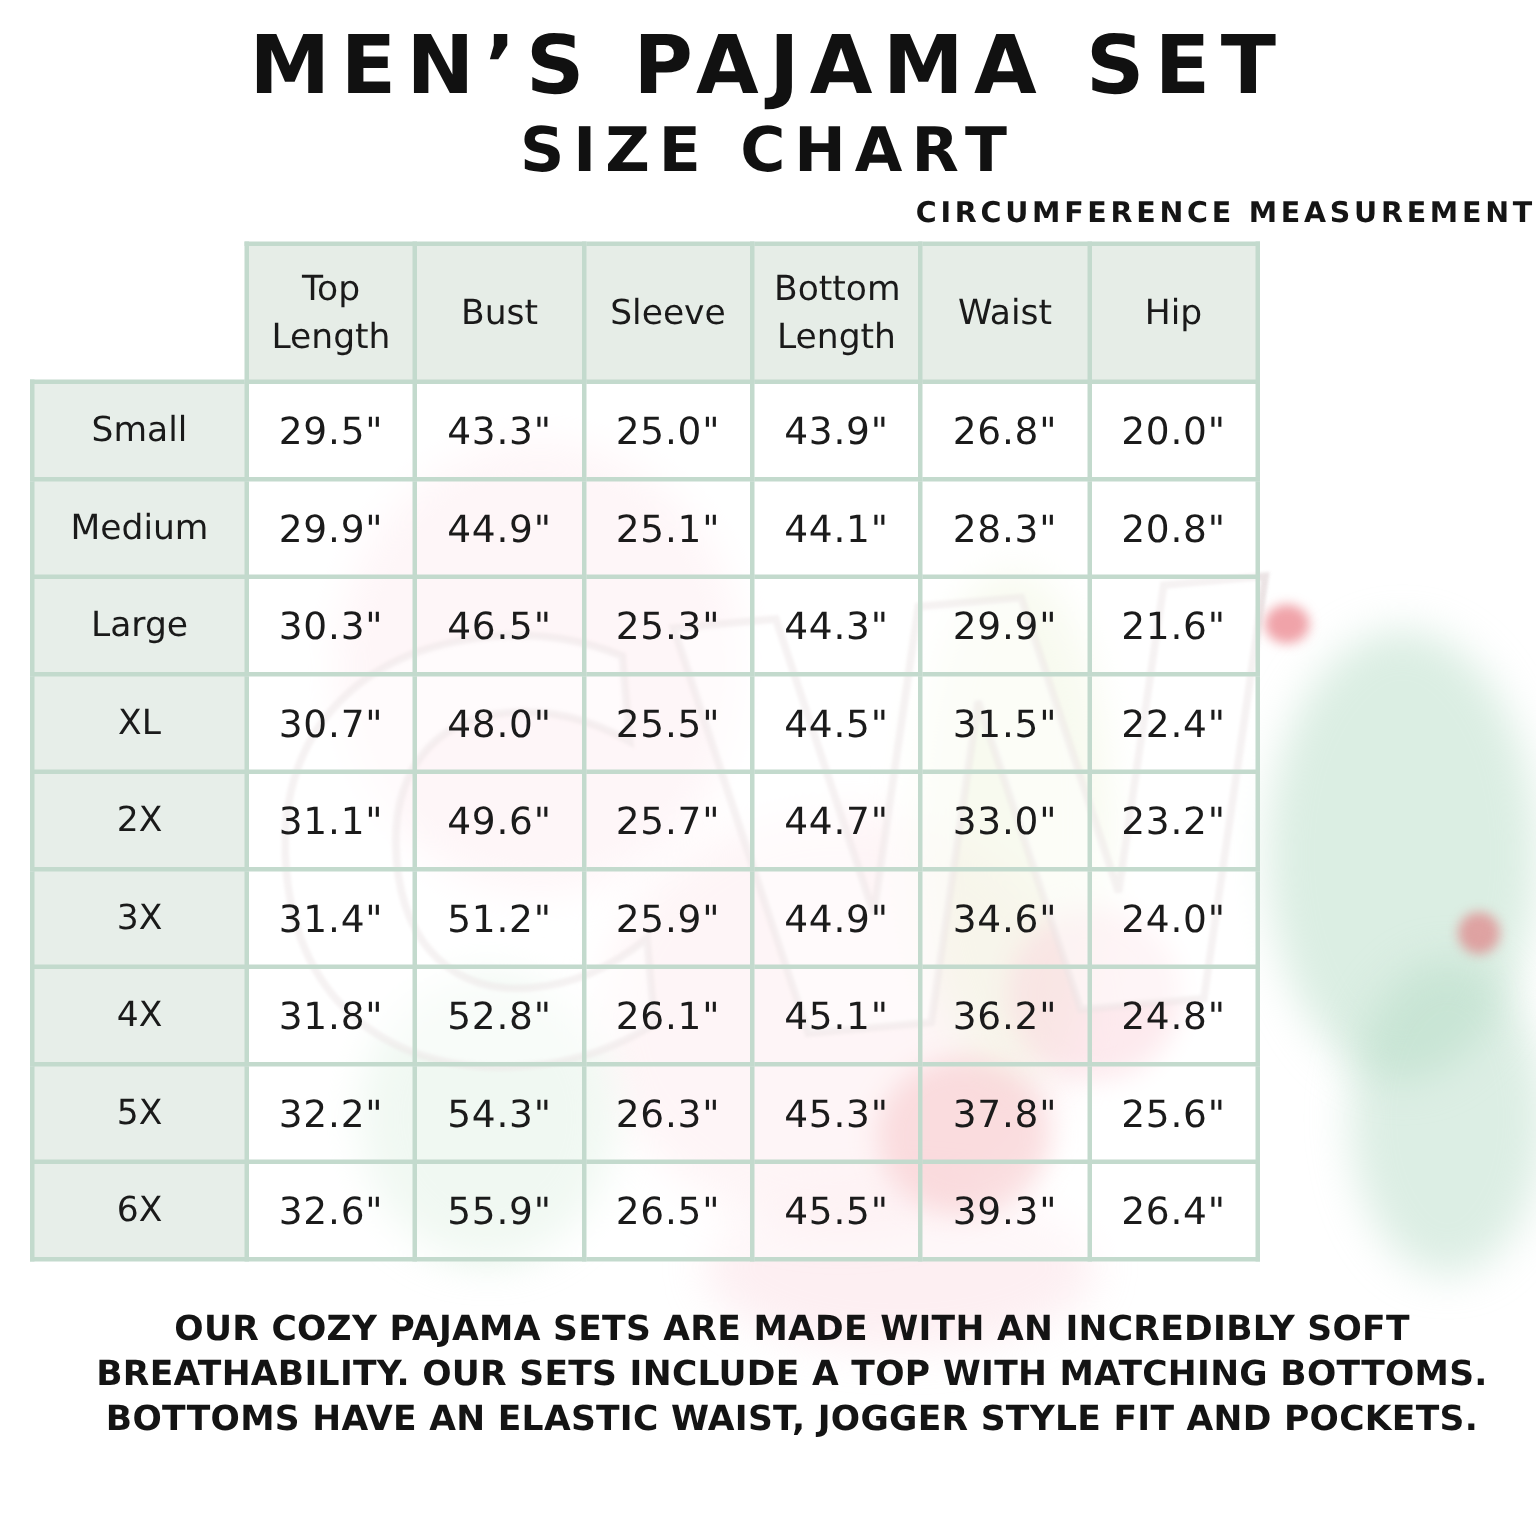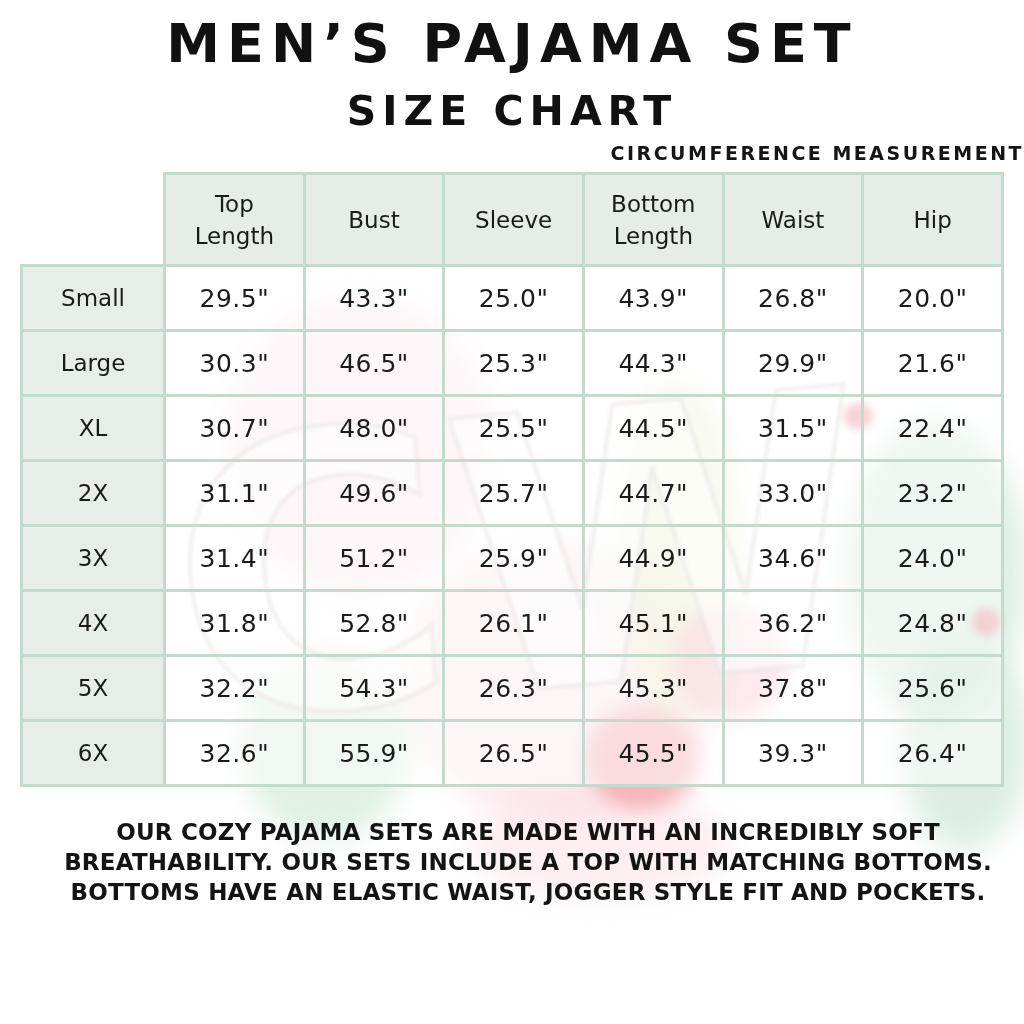--- a/index.html
+++ b/index.html
@@ -22,24 +22,24 @@
   .b-flpink { left:672px; top:605px; width:115px; height:115px; background:rgba(246,168,184,0.50); filter:blur(9px); }
   .b-dot1   { left:843px; top:403px; width:30px; height:26px; background:rgba(228,88,98,0.55); filter:blur(4px); }
   .b-dot2   { left:972px; top:608px; width:28px; height:28px; background:rgba(228,88,98,0.50); filter:blur(4px); }
   .wm-letters { position:absolute; left:150px; top:320px; transform:rotate(-5deg); transform-origin:50% 50%; opacity:0.85; filter:blur(1px); }
   .wm-letters text { font-family:"DejaVu Sans",sans-serif; font-size:380px; font-weight:700;
                      fill:rgba(255,255,255,0.60); stroke:rgba(214,196,198,0.55); stroke-width:5px; }
 
   
   .content { position:relative; z-index:1; }
   .title    { text-align:center; padding-top:13px; font-size:54px; font-weight:700; letter-spacing:7px; line-height:1.15; color:#111; }
-  .subtitle { text-align:center; font-size:41px; font-weight:700; letter-spacing:6px; line-height:1.1; margin-top:14px; color:#111; }
+  .subtitle { text-align:center; font-size:41px; font-weight:700; letter-spacing:6px; line-height:1.1; margin-top:3px; color:#111; }
   .tagline  { text-align:right; font-size:19px; font-weight:700; letter-spacing:2.5px; margin-top:8px; color:#151515; }
 
-  table.size-table { border-collapse:collapse; table-layout:fixed; width:984px; margin:8px 0 0 20px; }
+  table.size-table { border-collapse:collapse; table-layout:fixed; width:820px; margin:8px 0 0 20px; }
   .size-table th, .size-table td { border:3px solid var(--border-color,#c3dacd); text-align:center; vertical-align:middle; font-weight:400; }
   .size-table th.corner { border:none; background:transparent; }
   .size-table thead th.colhead { background:var(--header-bg,#e6ede7); height:92px; font-size:23px; line-height:1.4; padding:0 13px; }
   .size-table tbody th.rowlabel { background:var(--label-bg,#e7eee9); font-size:23px; }
   .size-table tbody td { background:rgba(255,255,255,0.52); font-size:25px; height:65px; letter-spacing:0.5px; color:#1b1b1b; }
 
   .footer { margin-top:30px; text-align:center; font-weight:700; font-size:23px; line-height:30px; letter-spacing:0.2px; color:#141414; }
   .footer .fline { white-space:nowrap;padding-left:32px; }
 </style>
 </head>
@@ -92,20 +92,29 @@
         </thead>
         <tbody>
           <tr>
             <th class="rowlabel">Small</th>
             <td>29.5"</td>
             <td>43.3"</td>
             <td>25.0"</td>
             <td>43.9"</td>
             <td>26.8"</td>
             <td>20.0"</td>
+          </tr>
+          <tr>
+            <th class="rowlabel">Medium</th>
+            <td>29.9"</td>
+            <td>44.9"</td>
+            <td>25.1"</td>
+            <td>44.1"</td>
+            <td>28.3"</td>
+            <td>20.8"</td>
           </tr>
           <tr>
             <th class="rowlabel">Large</th>
             <td>30.3"</td>
             <td>46.5"</td>
             <td>25.3"</td>
             <td>44.3"</td>
             <td>29.9"</td>
             <td>21.6"</td>
           </tr>

